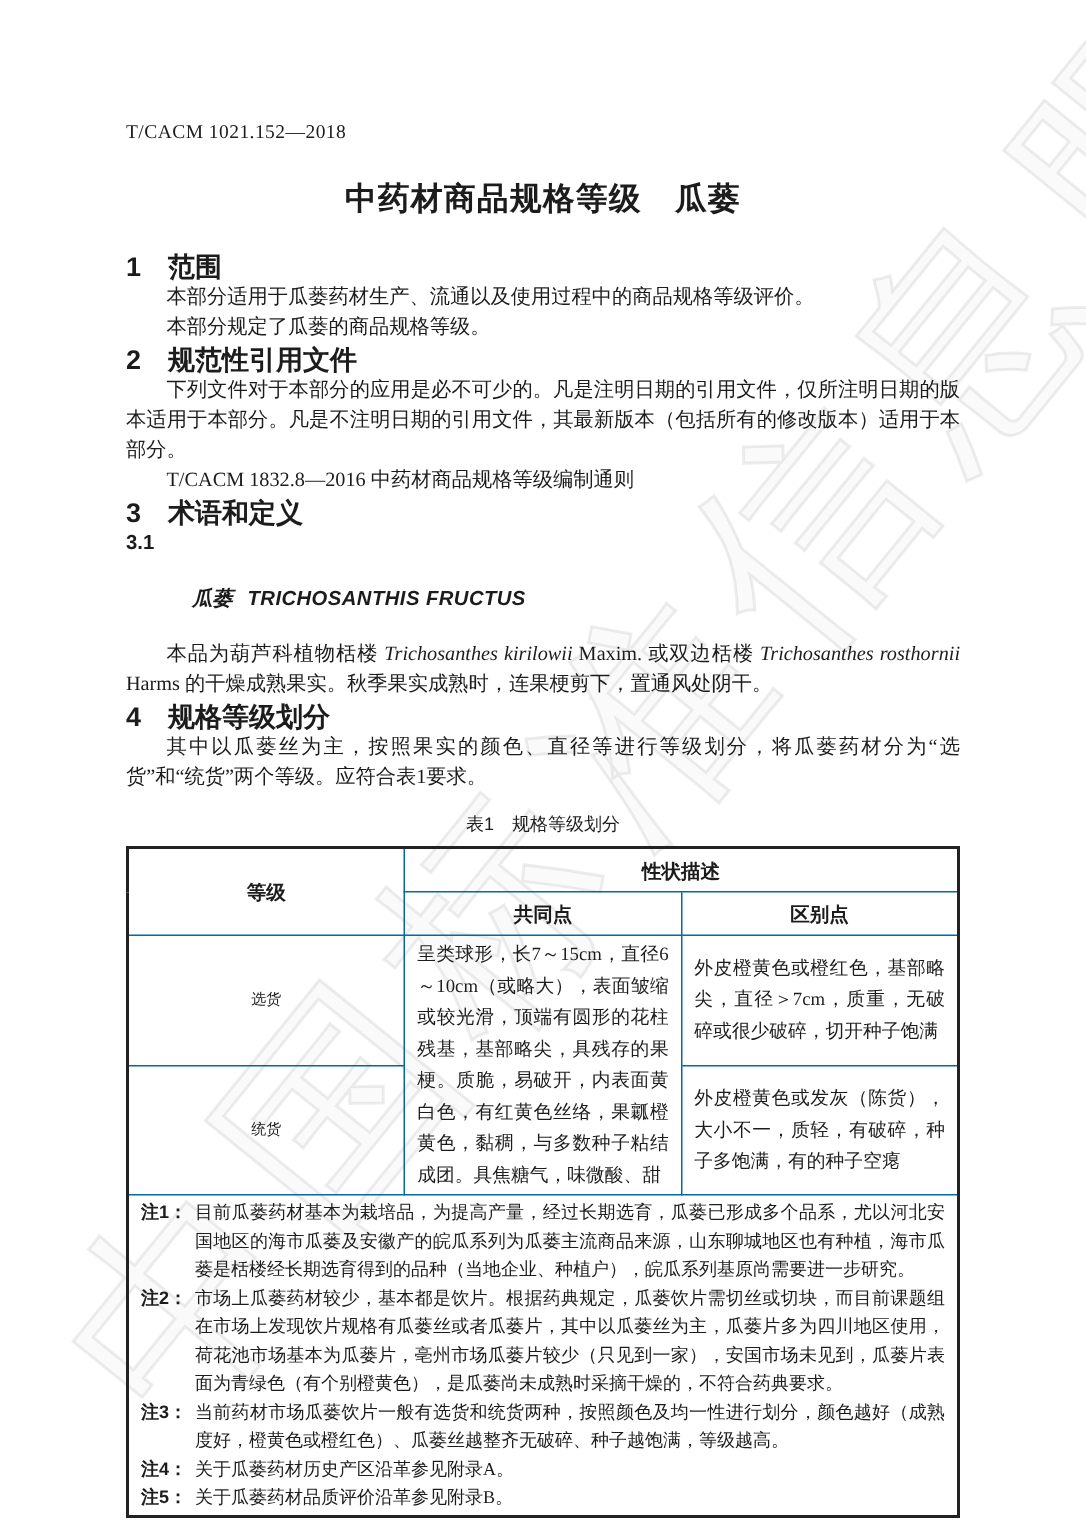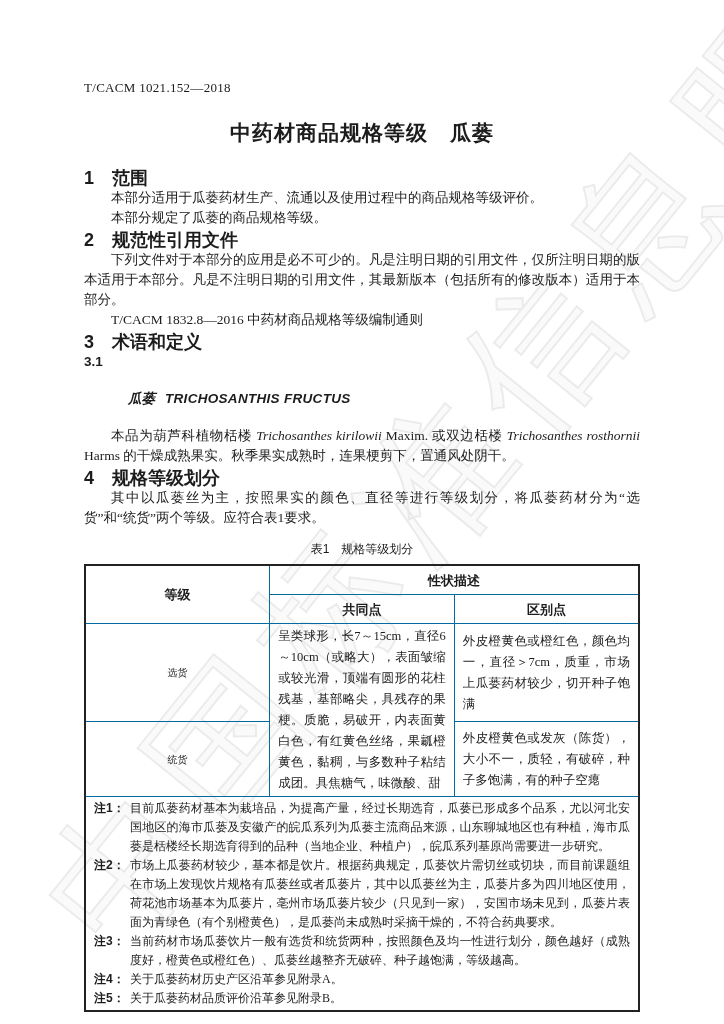--- a/index.html
+++ b/index.html
@@ -99,21 +99,21 @@
         <th class="hdr" rowspan="2">等级</th>
         <th class="hdr" colspan="2">性状描述</th>
       </tr>
       <tr>
         <th class="hdr">共同点</th>
         <th class="hdr">区别点</th>
       </tr>
       <tr>
         <td class="grade-cell">选货</td>
         <td class="common-cell" rowspan="2">呈类球形，长7～15cm，直径6～10cm（或略大），表面皱缩或较光滑，顶端有圆形的花柱残基，基部略尖，具残存的果梗。质脆，易破开，内表面黄白色，有红黄色丝络，果瓤橙黄色，黏稠，与多数种子粘结成团。具焦糖气，味微酸、甜</td>
-        <td class="diff-cell">外皮橙黄色或橙红色，颜色均一，直径＞7cm，质重，市场上瓜蒌药材较少，切开种子饱满</td>
+        <td class="diff-cell">外皮橙黄色或橙红色，基部略尖，直径＞7cm，质重，无破碎或很少破碎，切开种子饱满</td>
       </tr>
       <tr>
         <td class="grade-cell">统货</td>
         <td class="diff-cell">外皮橙黄色或发灰（陈货），大小不一，质轻，有破碎，种子多饱满，有的种子空瘪</td>
       </tr>
       <tr>
         <td class="notes-cell" colspan="3">
           <div class="note">
             <span class="note-label">注1：</span>
             <span class="note-text">目前瓜蒌药材基本为栽培品，为提高产量，经过长期选育，瓜蒌已形成多个品系，尤以河北安国地区的海市瓜蒌及安徽产的皖瓜系列为瓜蒌主流商品来源，山东聊城地区也有种植，海市瓜蒌是栝楼经长期选育得到的品种（当地企业、种植户），皖瓜系列基原尚需要进一步研究。</span>

